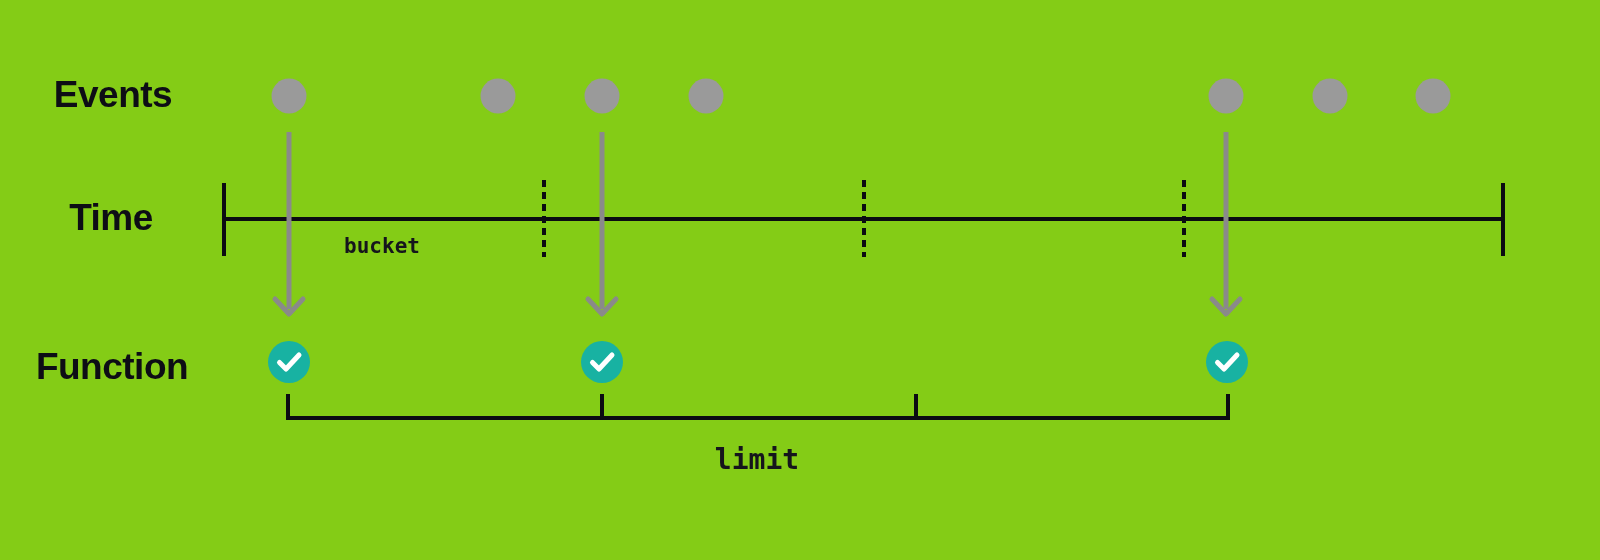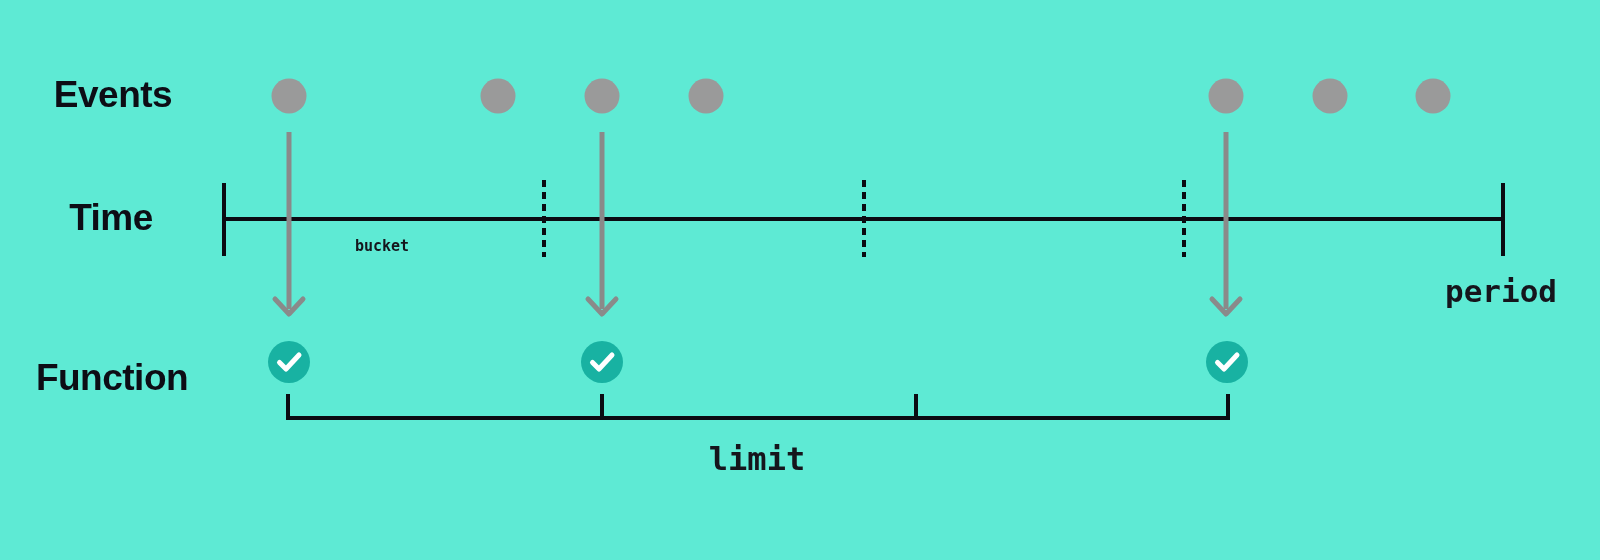--- a/index.html
+++ b/index.html
@@ -17,37 +17,37 @@
     transform:translate(-50%,-50%);
     font-weight:800;
     font-size:37px;
     letter-spacing:-0.5px;
     color:#0d0d15;
     white-space:nowrap;
     text-align:center;
   }
   #events-label{left:113px;top:95px;}
   #time-label{left:111px;top:218px;text-align:center;}
-  #function-runs-label{left:112px;top:377px;line-height:37px;}
+  #function-runs-label{left:112px;top:366px;line-height:37px;}
   .mono-label{
     position:absolute;
     transform:translate(-50%,-50%);
     font-family:"DejaVu Sans Mono", monospace;
     font-weight:700;
     color:#15151c;
     white-space:nowrap;
   }
-  #bucket-label{left:382px;top:246px;font-size:15px;}
+  #bucket-label{left:382px;top:246px;font-size:21px;}
   #period-label{left:1501px;top:291px;font-size:31px;}
-  #limit-label{left:757px;top:459px;font-size:32px;}
+  #limit-label{left:757px;top:459px;font-size:28px;}
 </style>
 </head>
 <body>
 
-<div class="canvas" style="background: #5eead4;">
+<div class="canvas" style="background: #84cc16;">
 
   <svg id="diagram-svg" width="1600" height="560" viewBox="0 0 1600 560">
       <g>
         <line x1="544" y1="180" x2="544" y2="257" stroke="#0b0b12" stroke-width="4" stroke-dasharray="7 5"></line>
         <line x1="864" y1="180" x2="864" y2="257" stroke="#0b0b12" stroke-width="4" stroke-dasharray="7 5"></line>
         <line x1="1184" y1="180" x2="1184" y2="257" stroke="#0b0b12" stroke-width="4" stroke-dasharray="7 5"></line>
       </g>
       <g>
         <line x1="224" y1="219" x2="1503" y2="219" stroke="#0b0b12" stroke-width="4"></line>
         <line x1="224" y1="183" x2="224" y2="256" stroke="#0b0b12" stroke-width="4"></line>
@@ -100,17 +100,16 @@
     </svg>
 
   <div class="row-label" id="events-label">Events</div>
 
   <div class="row-label" id="time-label">Time</div>
 
   <div class="row-label" id="function-runs-label"><span>Function</span><br></div>
 
   <div class="mono-label" id="bucket-label">bucket</div>
 
-  <div class="mono-label" id="period-label">period</div>
 
   <div class="mono-label" id="limit-label">limit</div>
 
 </div>
 
 </body></html>

